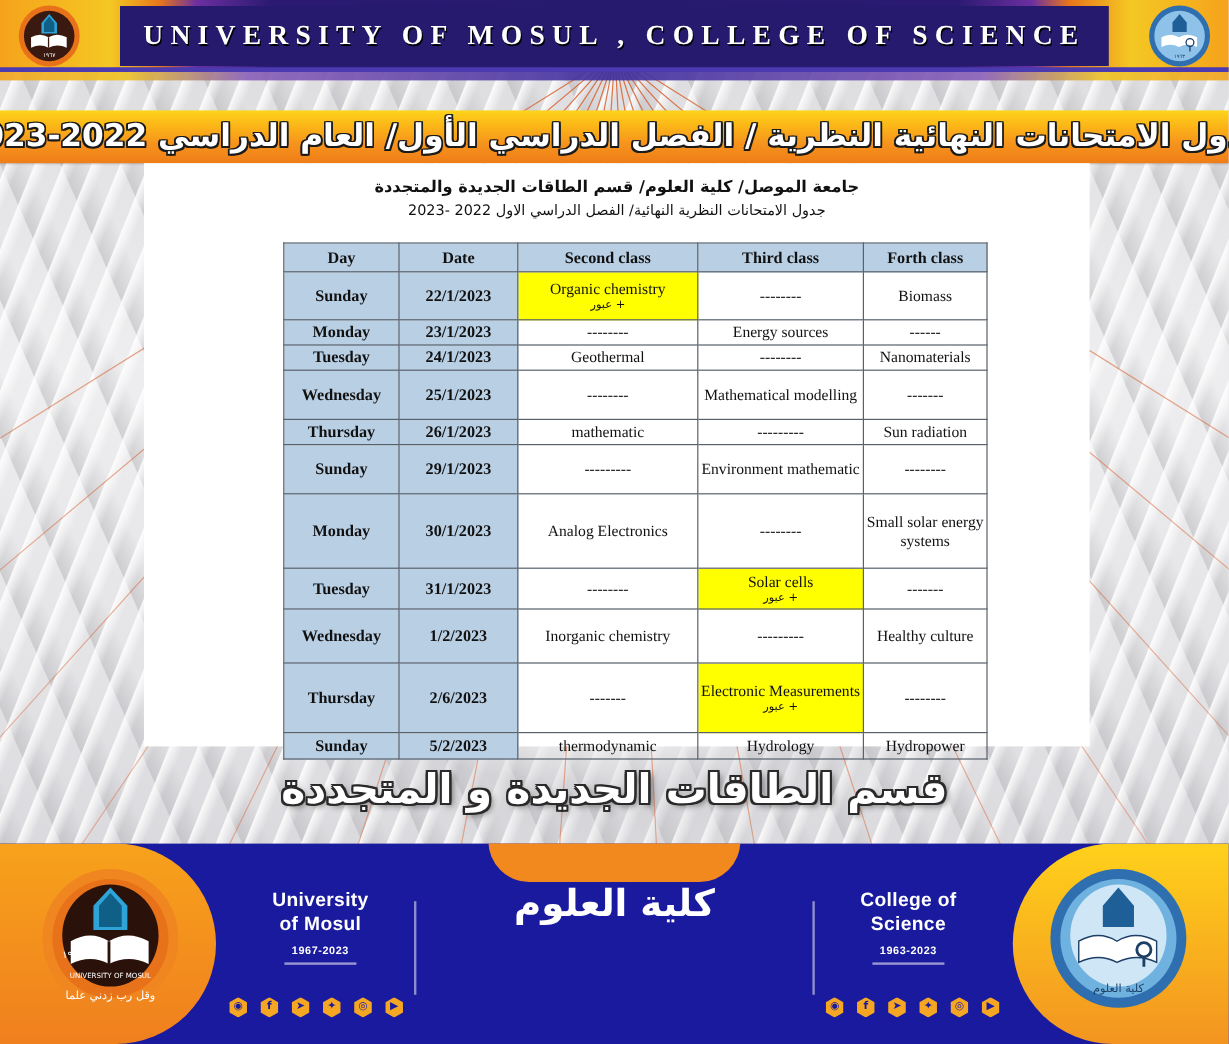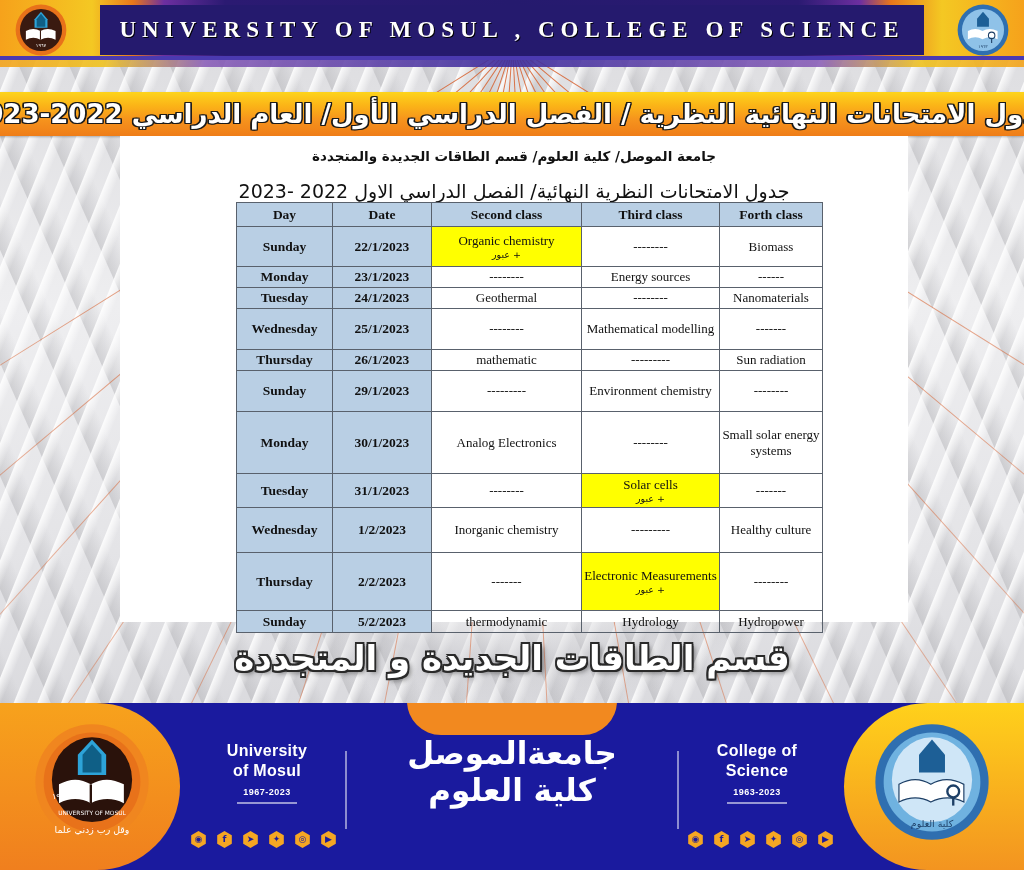--- a/index.html
+++ b/index.html
@@ -83,23 +83,23 @@
   .sheet{
     position:absolute;left:120px;top:136px;width:788px;height:486px;
     background:#ffffff;
   }
   .sheet-line1{
     text-align:center;direction:rtl;margin-top:12px;
     font-family:"DejaVu Sans", sans-serif;
     font-weight:bold;font-size:13.5px;color:#111;
   }
   .sheet-line2{
-    text-align:center;direction:rtl;margin-top:16px;
+    text-align:center;direction:rtl;margin-top:4px;
     font-family:"DejaVu Sans", sans-serif;
-    font-size:19px;color:#111;
+    font-size:12px;color:#111;
   }
 
   
   .exam-table{
     position:absolute;left:116px;top:66px;
     border-collapse:collapse;width:586px;
     font-family:"Liberation Serif", serif;
     table-layout:fixed;
   }
   .exam-table td,.exam-table th{
@@ -341,21 +341,21 @@
             <td class="c-day">Thursday</td>
             <td class="c-date">26/1/2023</td>
             <td>mathematic</td>
             <td>---------</td>
             <td>Sun radiation</td>
           </tr>
           <tr style="height: 41px;">
             <td class="c-day">Sunday</td>
             <td class="c-date">29/1/2023</td>
             <td>---------</td>
-            <td>Environment chemistry</td>
+            <td>Environment mathematic</td>
             <td>--------</td>
           </tr>
           <tr style="height: 62px;">
             <td class="c-day">Monday</td>
             <td class="c-date">30/1/2023</td>
             <td>Analog Electronics</td>
             <td>--------</td>
             <td>Small solar energy systems</td>
           </tr>
           <tr style="height: 34px;">
@@ -367,21 +367,21 @@
           </tr>
           <tr style="height: 45px;">
             <td class="c-day">Wednesday</td>
             <td class="c-date">1/2/2023</td>
             <td>Inorganic chemistry</td>
             <td>---------</td>
             <td>Healthy culture</td>
           </tr>
           <tr style="height: 58px;">
             <td class="c-day">Thursday</td>
-            <td class="c-date">2/2/2023</td>
+            <td class="c-date">2/6/2023</td>
             <td>-------</td>
             <td class="hl">Electronic Measurements<span class="ar-sub">+ عبور</span></td>
             <td>--------</td>
           </tr>
           <tr style="height: 22px;">
             <td class="c-day">Sunday</td>
             <td class="c-date">5/2/2023</td>
             <td>thermodynamic</td>
             <td>Hydrology</td>
             <td>Hydropower</td>
@@ -442,21 +442,20 @@
         <div>Science</div>
       </div>
       <div class="years">1963-2023</div>
       <div class="rule"></div>
     </div>
 
     <div class="vdiv vdiv-l"></div>
     <div class="vdiv vdiv-r"></div>
 
     <div class="f-center">
-      <div class="ar-main">جامعةالموصل</div>
       <div class="ar-main">كلية العلوم</div>
     </div>
 
     <div class="social-row social-left" id="social-left">
         <div class="hexbtn">◉</div>
         <div class="hexbtn">f</div>
         <div class="hexbtn">➤</div>
         <div class="hexbtn">✦</div>
         <div class="hexbtn">◎</div>
         <div class="hexbtn">▶</div>

